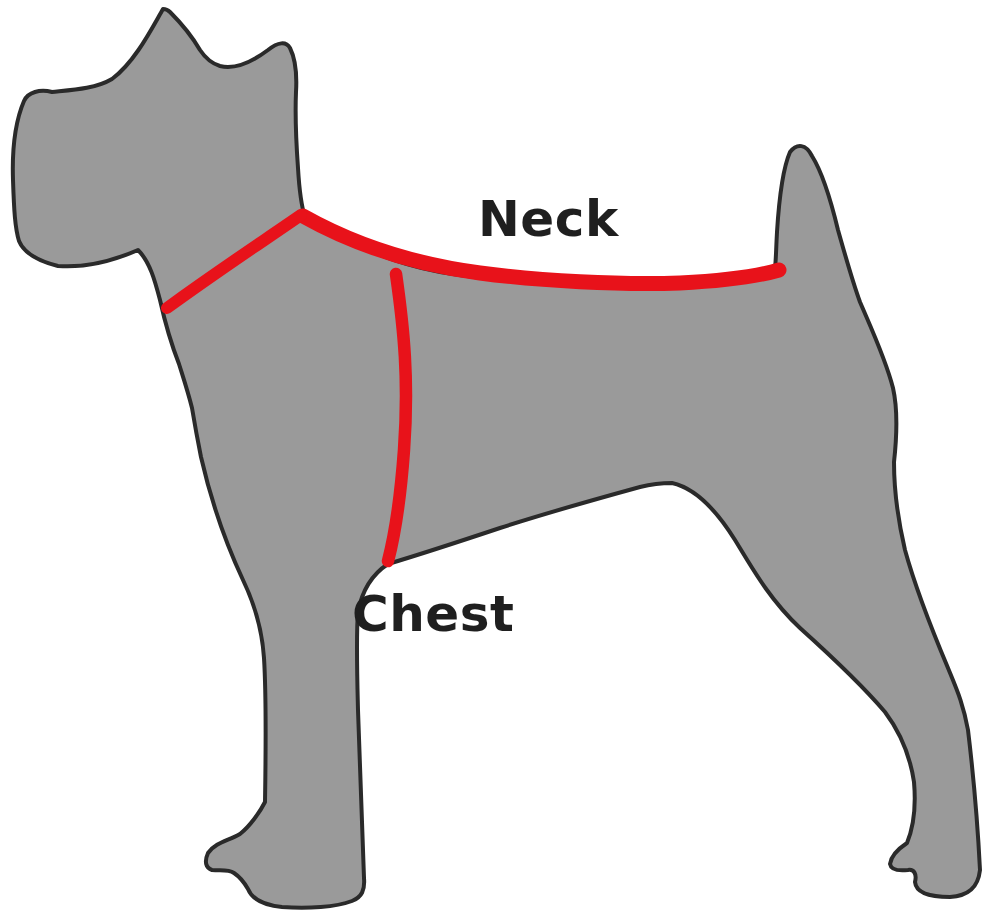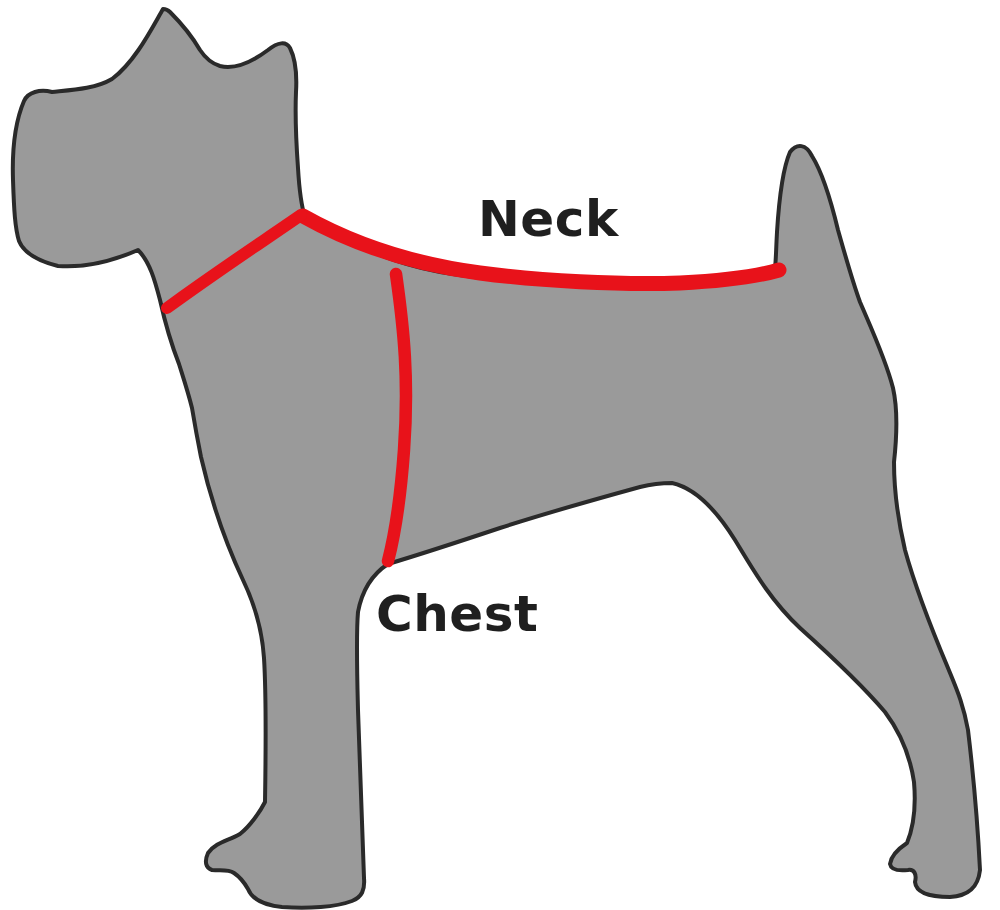--- a/index.html
+++ b/index.html
@@ -42,21 +42,21 @@
     font-weight: 700;
     font-size: 50px;
     line-height: 1;
     letter-spacing: 0.5px;
     color: var(--label-text, #1f1f1f);
     white-space: nowrap;
     user-select: none;
   }
   .label-back  { left: 478px; top: 194px; }
   .label-neck  { left: 4px;   top: 321px; }
-  .label-chest { left: 376px; top: 589px; }
+  .label-chest { left: 352px; top: 589px; }
 </style>
 </head>
 <body>
 
 <div class="stage">
 
   <svg class="diagram-svg" viewBox="0 0 1000 910" xmlns="http://www.w3.org/2000/svg">
 
     <path class="dog-body" d="
       M 163,9

